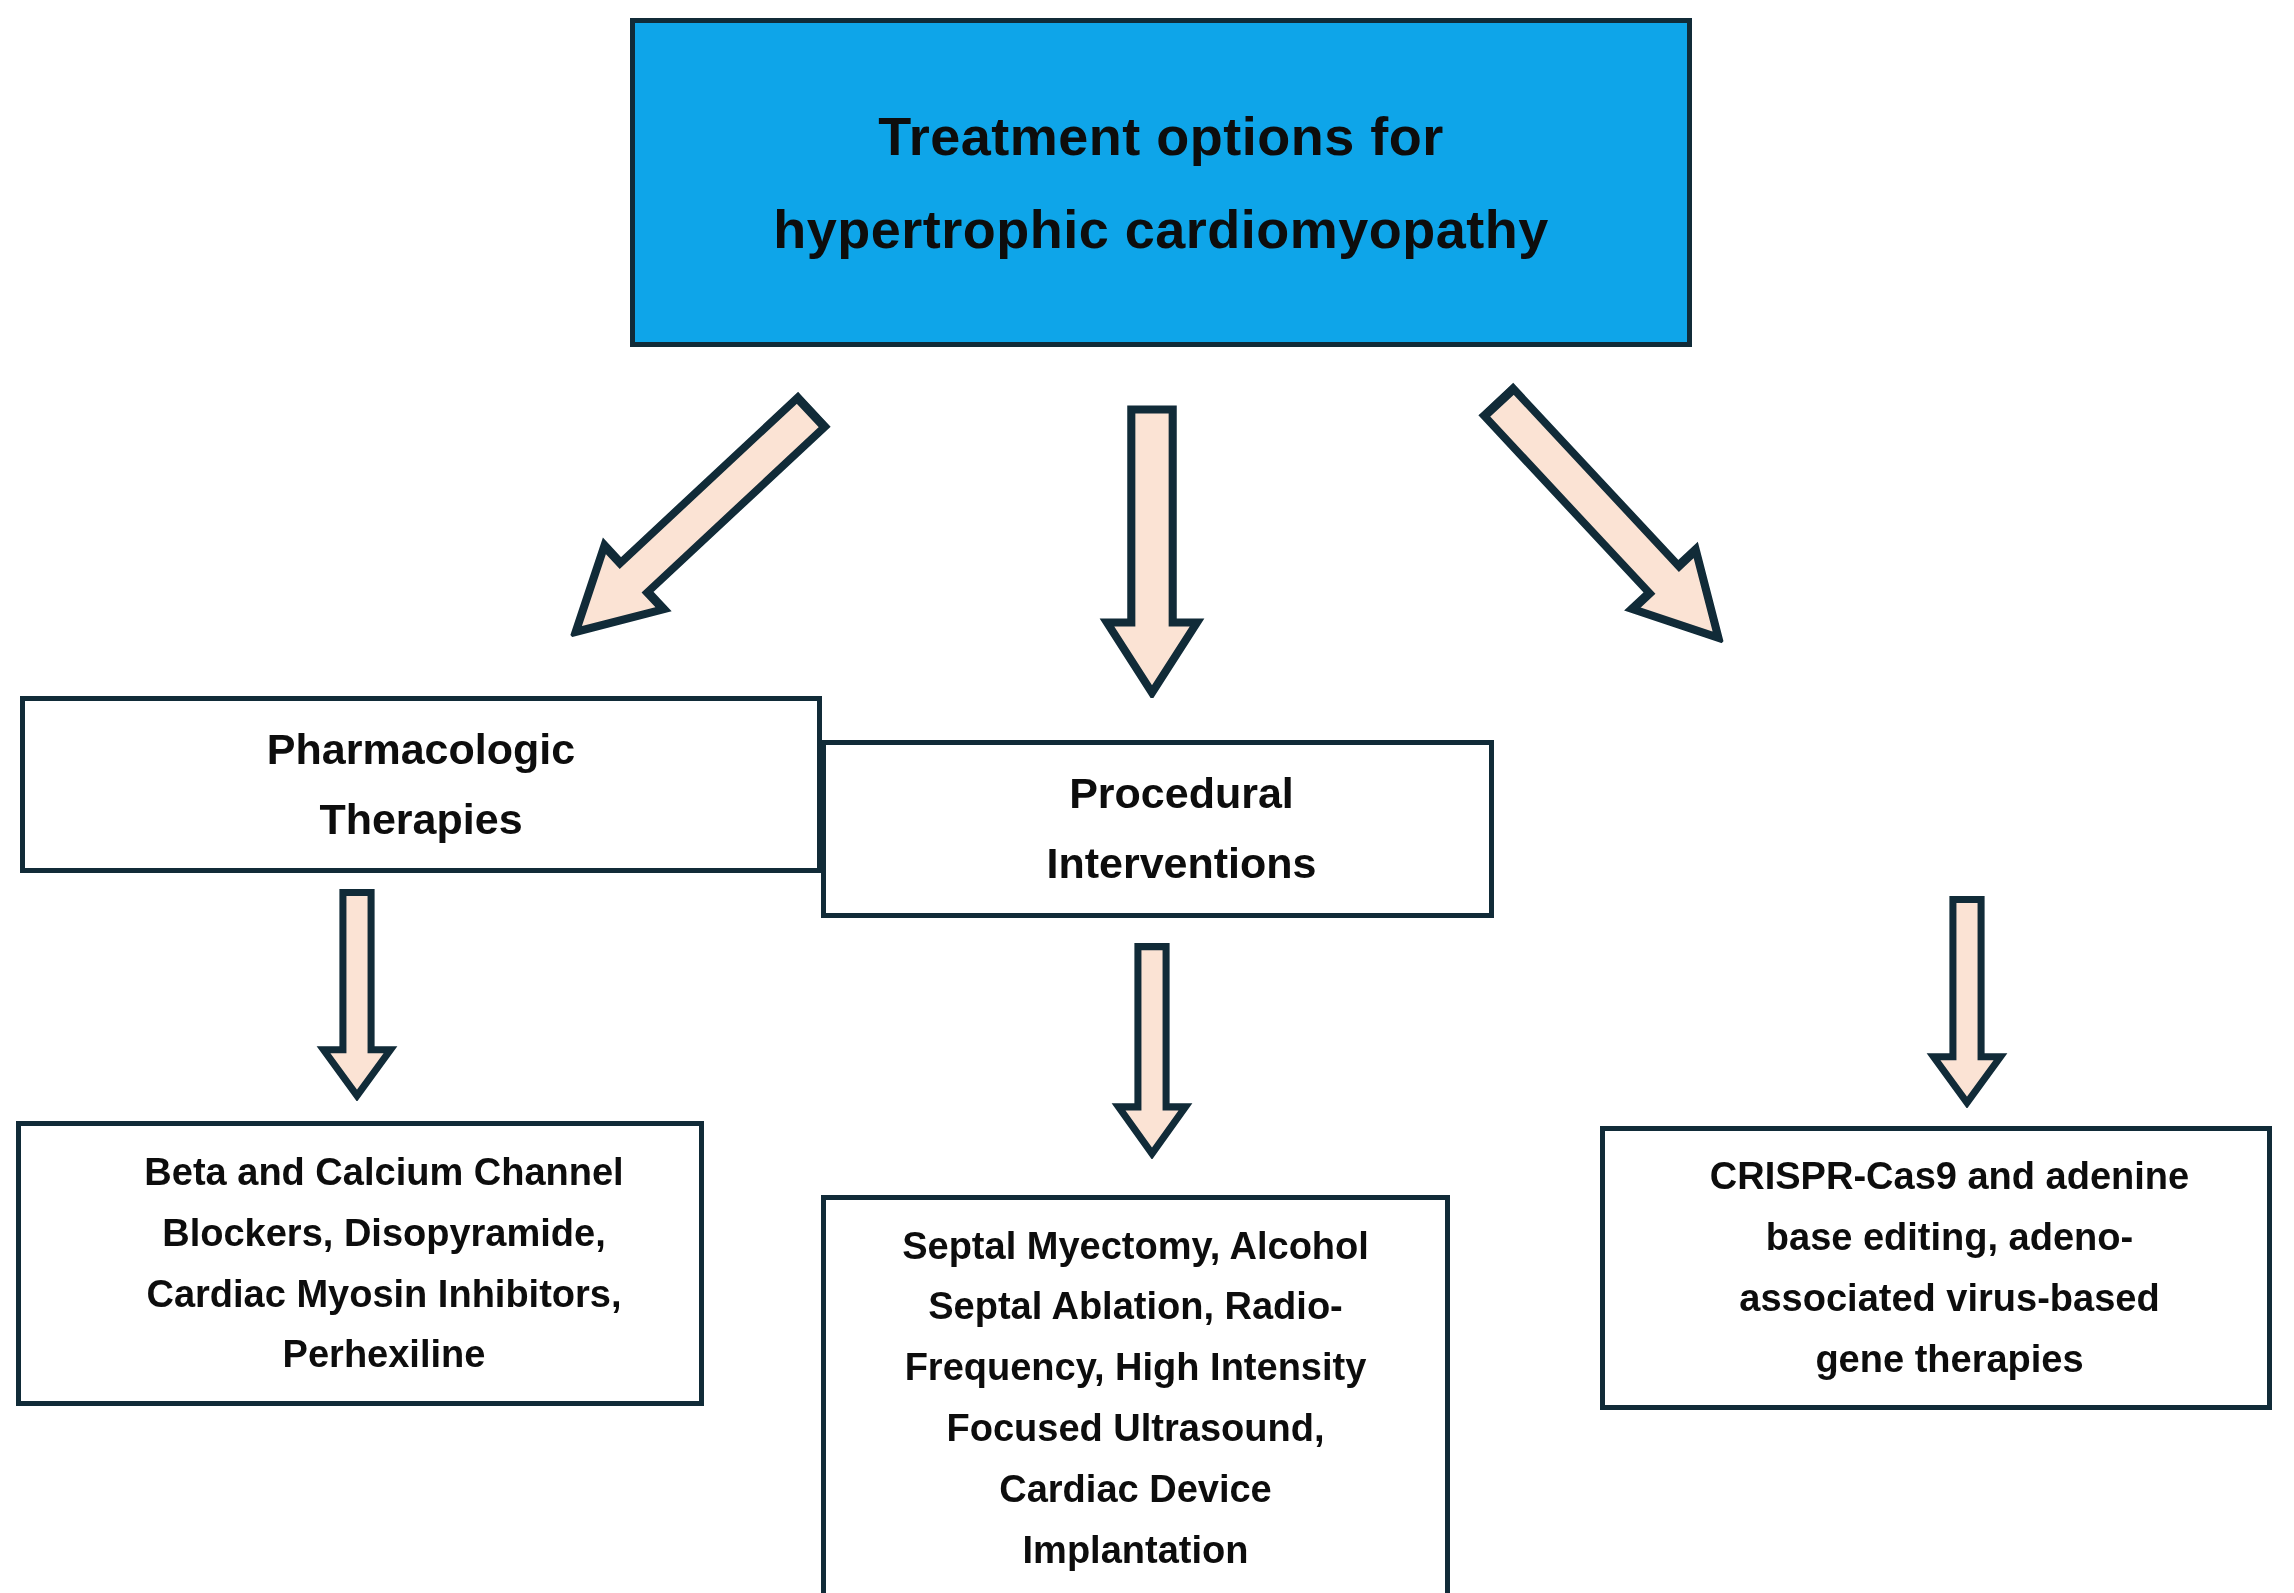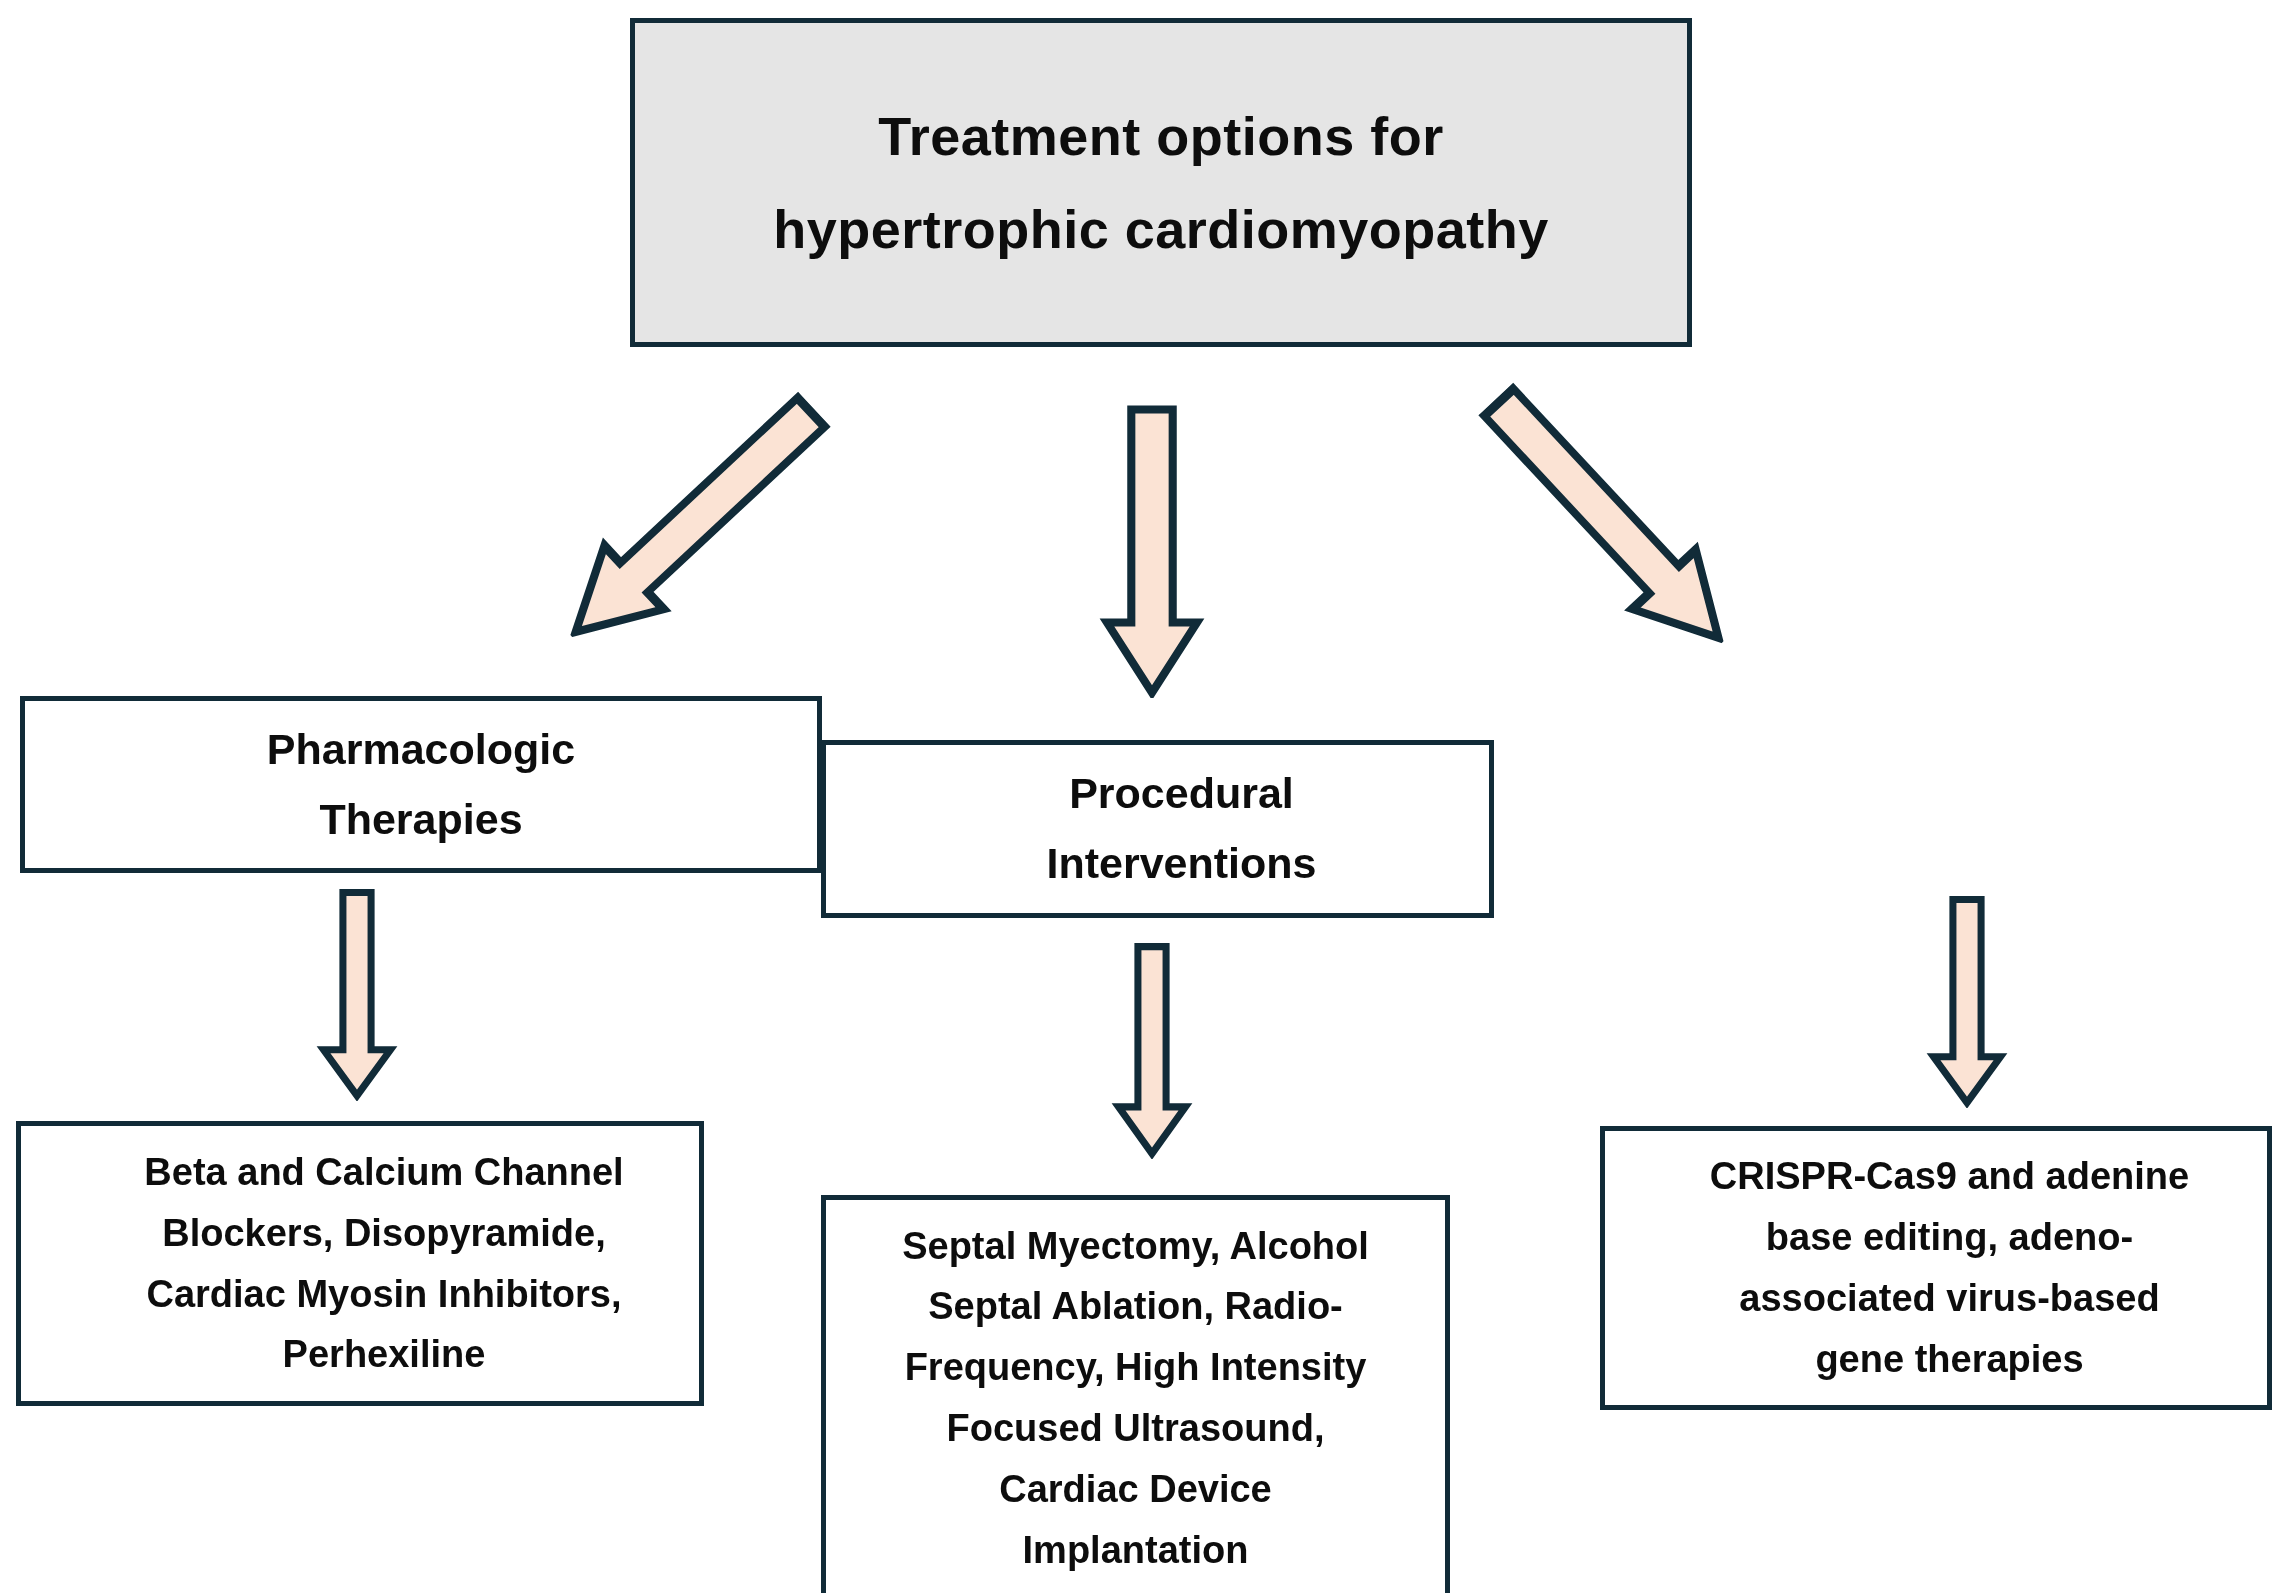--- a/index.html
+++ b/index.html
@@ -24,21 +24,21 @@
     display: flex;
     align-items: center;
     justify-content: center;
     text-align: center;
     font-weight: 700;
     white-space: pre-line;
   }
   .title-box {
     left: 630px; top: 18px;
     width: 1062px; height: 329px;
-    background: #e5e5e5;
+    background: #0ea5e9;
     font-size: 54px;
     line-height: 1.72;
     letter-spacing: 0.5px;
   }
   .cat-box { font-size: 43px; line-height: 1.62; }
   .cat-left   { left: 20px;   top: 696px; width: 802px; height: 177px; }
   .cat-mid    { left: 821px;  top: 740px; width: 673px; height: 178px; padding-left: 48px; }
   .cat-right  { left: 1611px; top: 699px; width: 664px; height: 171px; }
   .detail-box { font-size: 38px; line-height: 1.6; }
   .det-left   { left: 16px;   top: 1121px; width: 688px; height: 285px; padding-left: 48px; }

